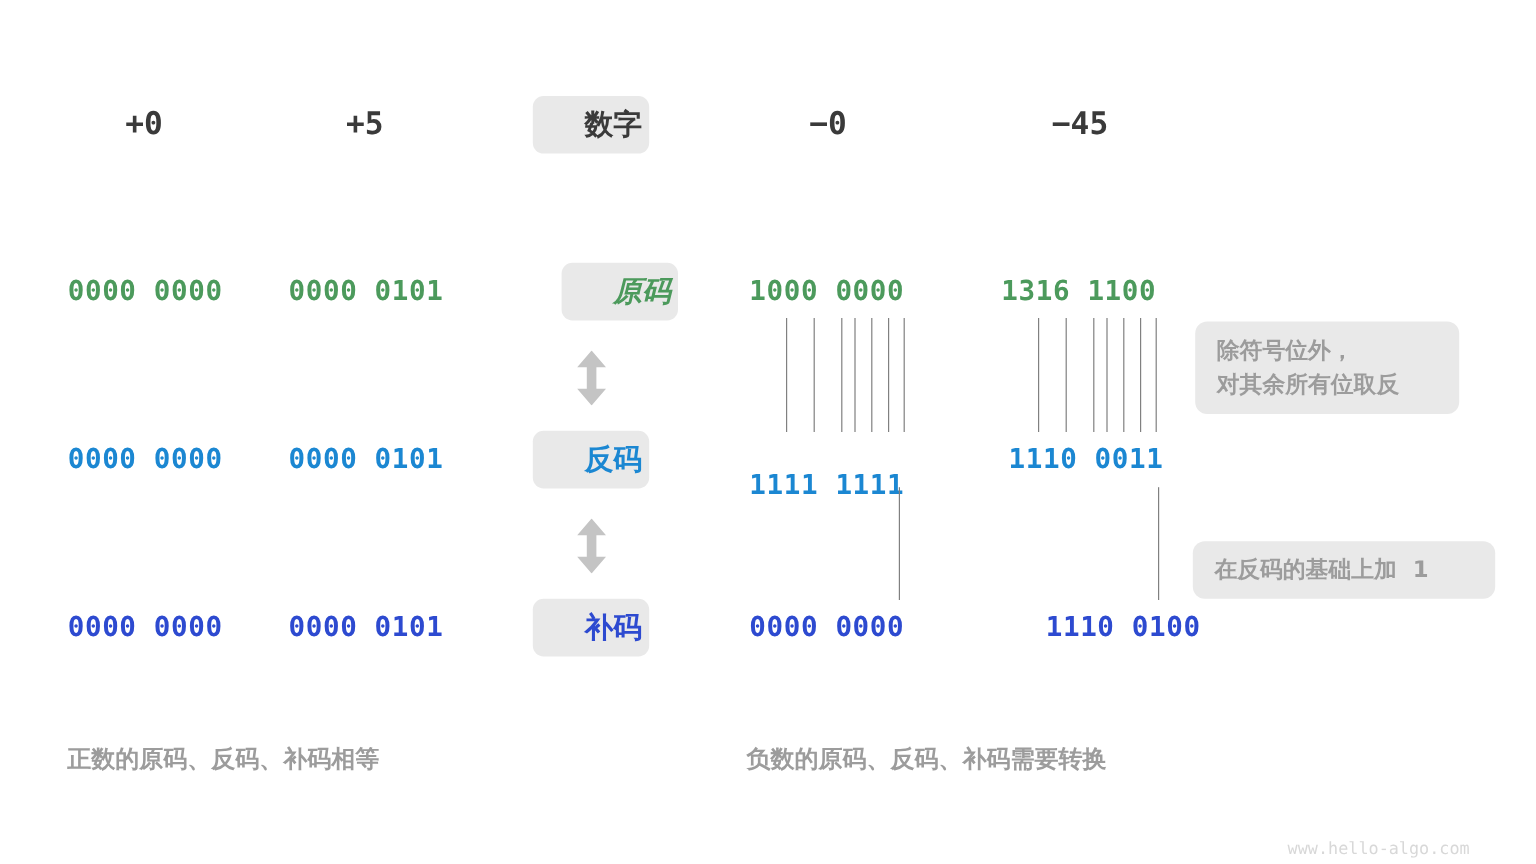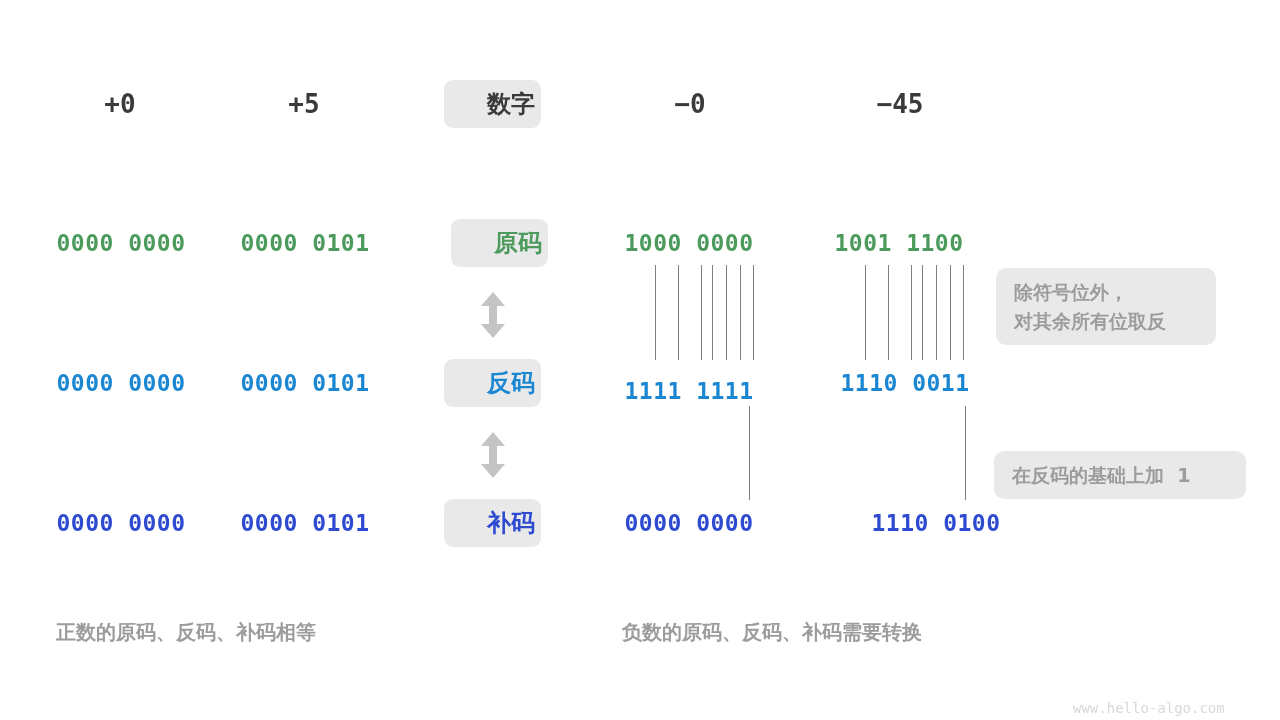--- a/index.html
+++ b/index.html
@@ -133,27 +133,27 @@
   </div>
 
   <div class="cell num-head" style="left:630px; top:85px; width:120px; height:38px;">−0</div>
 
   <div class="cell num-head" style="left:840px; top:85px; width:120px; height:38px;">−45</div>
 
   <div class="cell binary c-green" style="left:50px; top:226px; width:142px; height:34px;">0000 0000</div>
 
   <div class="cell binary c-green" style="left:234px; top:226px; width:142px; height:34px;">0000 0101</div>
 
-  <div class="chip" style="left:451px; top:219px; width:97px; height:48px;">
+  <div class="chip" style="left:468px; top:219px; width:97px; height:48px;font-style:italic;">
     <span class="chip-label c-green">原码</span>
   </div>
 
   <div class="cell binary c-green" style="left:618px; top:226px; width:142px; height:34px;">1000 0000</div>
 
-  <div class="cell binary c-green" style="left:828px; top:226px; width:142px; height:34px;">1001 1100</div>
+  <div class="cell binary c-green" style="left:828px; top:226px; width:142px; height:34px;">1316 1100</div>
 
   <div class="vline" style="left:655px;  top:265px; height:95px;"></div>
   <div class="vline" style="left:678px;  top:265px; height:95px;"></div>
   <div class="vline" style="left:701px;  top:265px; height:95px;"></div>
   <div class="vline" style="left:700px;  top:265px; height:0px;"></div>
   <div class="vline" style="left:712px;  top:265px; height:95px;"></div>
   <div class="vline" style="left:726px;  top:265px; height:95px;"></div>
   <div class="vline" style="left:740px;  top:265px; height:95px;"></div>
   <div class="vline" style="left:753px;  top:265px; height:95px;"></div>
 
@@ -177,21 +177,21 @@
   </div>
 
   <div class="cell binary c-blue" style="left:50px; top:366px; width:142px; height:34px;">0000 0000</div>
 
   <div class="cell binary c-blue" style="left:234px; top:366px; width:142px; height:34px;">0000 0101</div>
 
   <div class="chip" style="left:444px; top:359px; width:97px; height:48px;">
     <span class="chip-label c-blue">反码</span>
   </div>
 
-  <div class="cell binary c-blue" style="left:618px; top:374px; width:142px; height:34px;">1111 1111</div>
+  <div class="cell binary c-blue" style="left:618px; top:388px; width:142px; height:34px;">1111 1111</div>
 
   <div class="cell binary c-blue" style="left:834px; top:366px; width:142px; height:34px;">1110 0011</div>
 
   <div class="vline" style="left:749px; top:406px; height:94px;"></div>
   <div class="vline" style="left:965px; top:406px; height:94px;"></div>
 
   <div class="dbl-arrow" style="left:478px; top:432px;">
     <svg width="30" height="46" viewBox="0 0 30 46">
       <polygon points="15,0 27,14 19,14 19,32 27,32 15,46 3,32 11,32 11,14 3,14" fill="#c4c4c4"></polygon>
     </svg>

